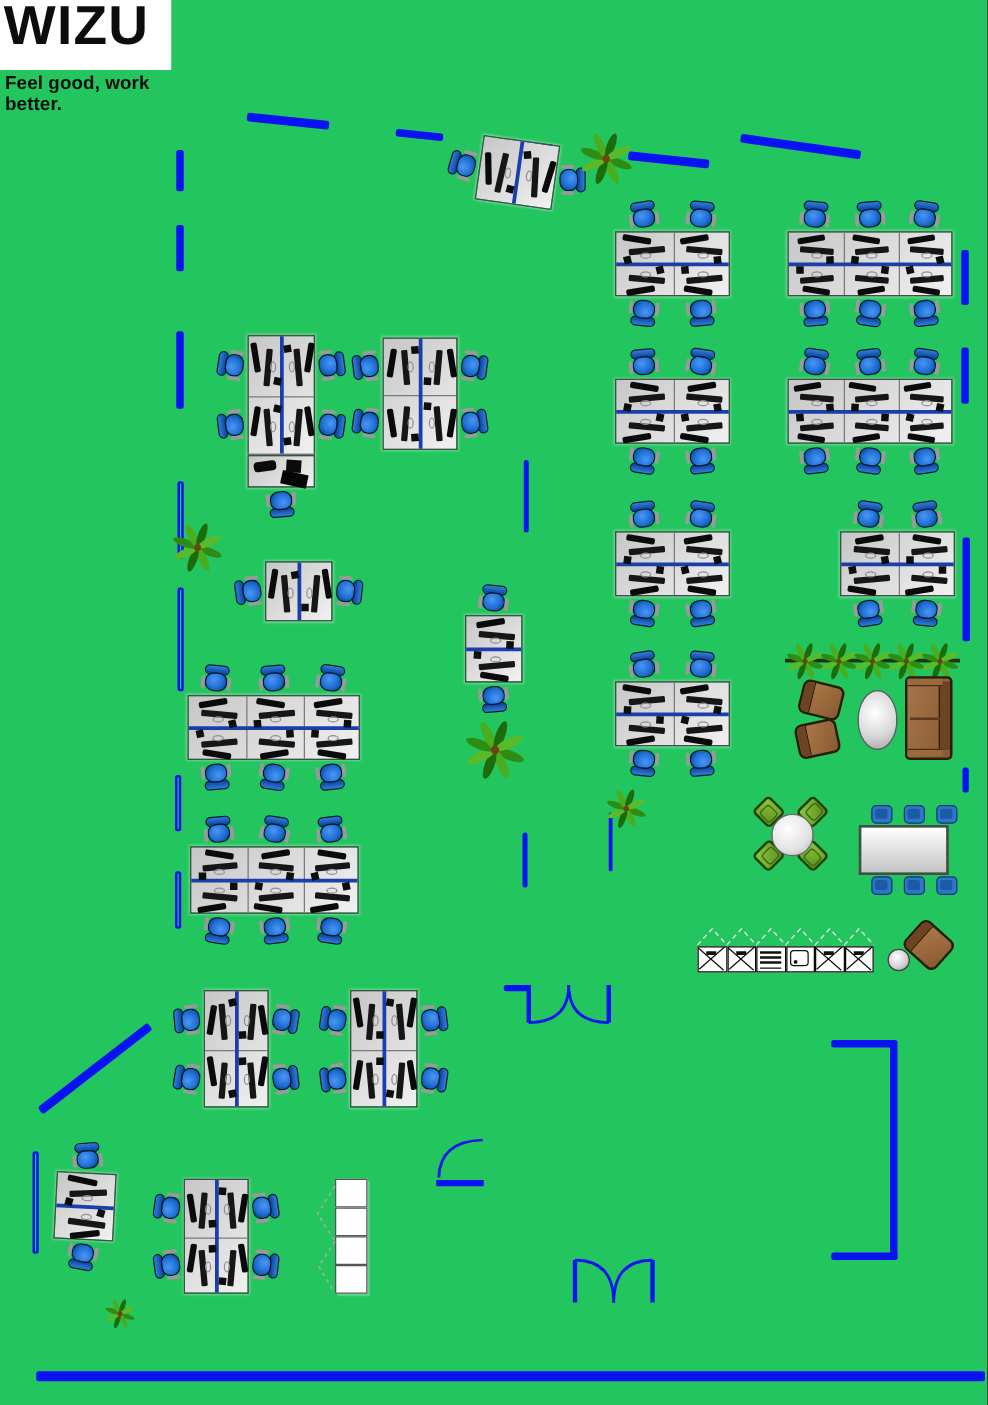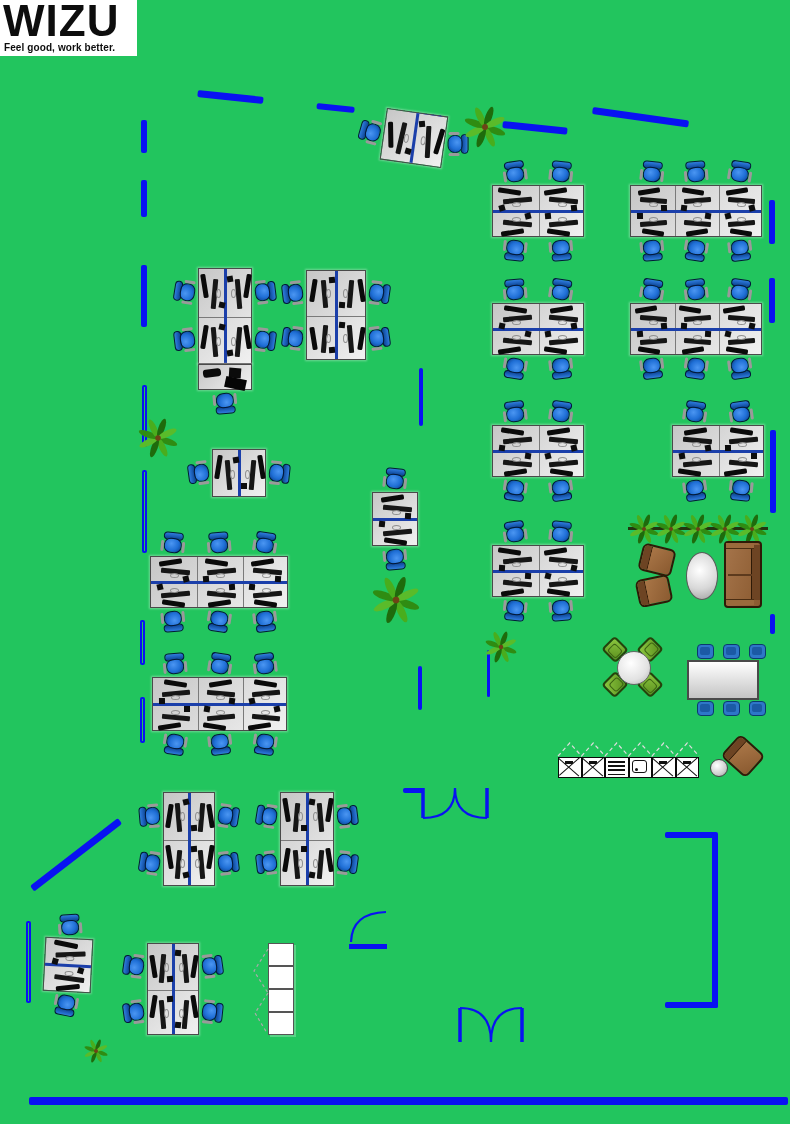--- a/index.html
+++ b/index.html
@@ -1,20 +1,20 @@
 <!DOCTYPE html>
 <html><head>
 <meta charset="utf-8">
 <style>
   html,body{margin:0;padding:0;background:#000;}
   .stage{position:relative;width:790px;height:1124px;background:#22c55e;overflow:hidden;
          font-family:"Liberation Sans",sans-serif;}
   .logo{position:absolute;left:0;top:0;width:137px;height:56px;background:#ffffff;color:#0d0d0d;}
   .logo-word{font-weight:bold;font-size:44px;line-height:42px;letter-spacing:1px;margin:0 0 0 3px;}
-  .logo-tag{font-weight:bold;font-size:10px;letter-spacing:0.1px;margin:0 0 0 4px;}
+  .logo-tag{font-weight:bold;font-size:15px;letter-spacing:0.1px;margin:16px 0 0 4px;}
   .desk{box-sizing:border-box;border:1px solid #4a4a4a;
         background:linear-gradient(135deg,#c6c6c6,#f1f1f1);
         box-shadow:0 0 2px 1px rgba(255,255,255,0.35);}
   svg{display:block;}
 </style>
 </head>
 <body>
 
 <div class="stage">
   <div class="logo">

